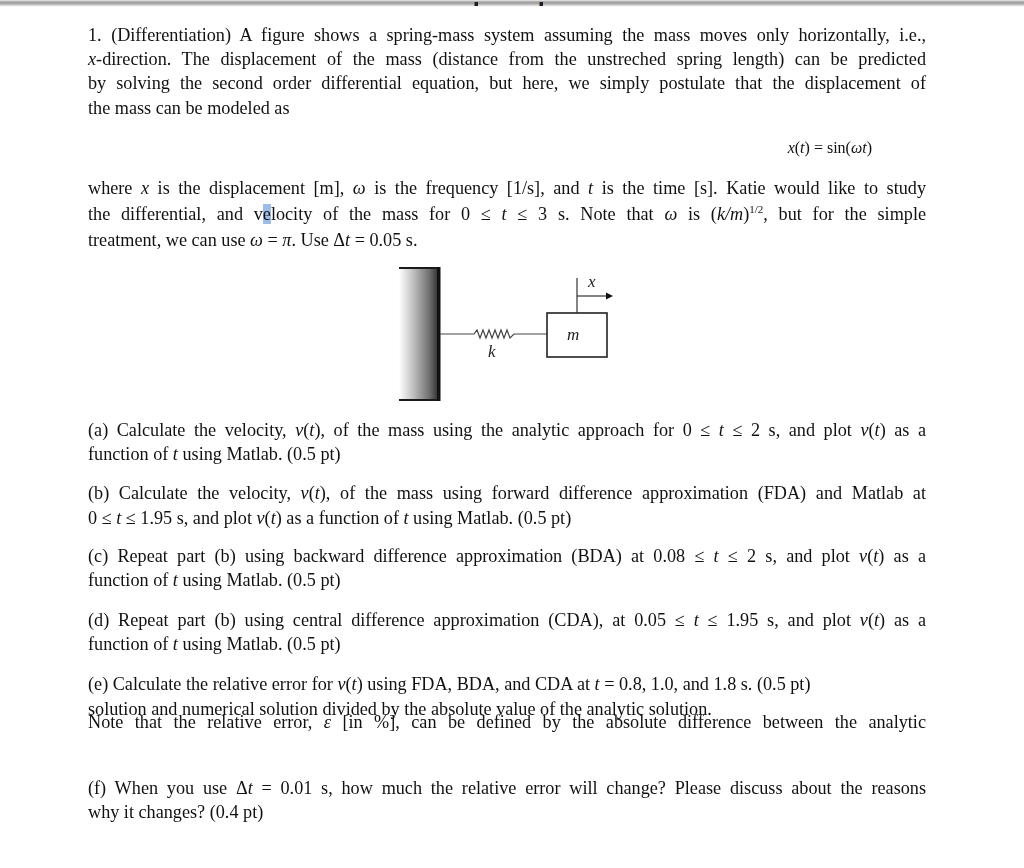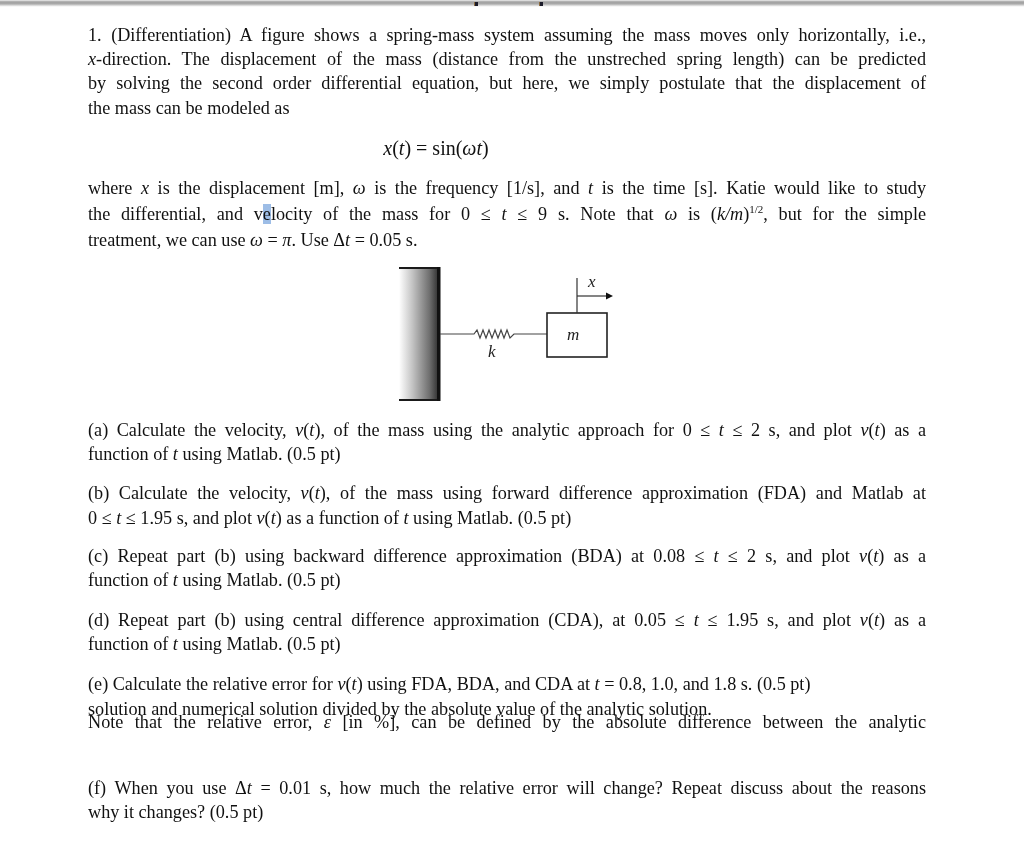--- a/index.html
+++ b/index.html
@@ -38,22 +38,22 @@
       text-align: justify;
       text-align-last: justify;
     }
     .line.last {
       text-align-last: left;
     }
     .center {
       position: absolute;
       left: 0;
       width: 872px;
-      text-align: center;
-      font-size: 20px;
+      text-align: right;
+      font-size: 16px;
       line-height: 24px;
     }
     i, .it { font-style: italic; }
     sup { font-size: 11px; vertical-align: 7px; line-height: 0; }
     .cursor-hl {
       background: #9dbde6;
     }
     .figure {
       position: absolute;
       left: 395px;
@@ -81,21 +81,21 @@
   <div class="line" style="top:23px">1. (Differentiation) A figure shows a spring-mass system assuming the mass moves only horizontally, i.e.,</div>
   <div class="line" style="top:47px"><i>x</i><span>-direction. The displacement of the mass (distance from the unstreched spring length) can be predicted</span></div>
   <div class="line" style="top:71px">by solving the second order differential equation, but here, we simply postulate that the displacement of</div>
   <div class="line last" style="top:96px">the mass can be modeled as</div>
 </div>
 
 <div class="center" style="top:136px"><i>x</i>(<i>t</i>)<span> = sin(</span><i>ω</i><i>t</i><span>)</span></div>
 
 <div>
   <div class="line" style="top:176px"><span>where </span><i>x</i><span> is the displacement [m], </span><i>ω</i><span> is the frequency [1/s], and </span><i>t</i><span> is the time [s]. Katie would like to study</span></div>
-  <div class="line" style="top:202px"><span>the differential, and v</span><span class="cursor-hl">e</span><span>locity of the mass for 0 ≤ </span><i>t</i><span> ≤ 9 s. Note that </span><i>ω</i><span> is (</span><i>k/m</i><span>)</span><sup>1/2</sup><span>, but for the simple</span></div>
+  <div class="line" style="top:202px"><span>the differential, and v</span><span class="cursor-hl">e</span><span>locity of the mass for 0 ≤ </span><i>t</i><span> ≤ 3 s. Note that </span><i>ω</i><span> is (</span><i>k/m</i><span>)</span><sup>1/2</sup><span>, but for the simple</span></div>
   <div class="line last" style="top:228px"><span>treatment, we can use </span><i>ω</i><span> = </span><i>π</i><span>. Use Δ</span><i>t</i><span> = 0.05 s.</span></div>
 </div>
 
 <div class="figure">
   <svg width="240" height="145" viewBox="395 262 240 145">
     <defs>
       <linearGradient id="wallGrad" x1="0" y1="0" x2="1" y2="0">
         <stop offset="0" stop-color="#ffffff"></stop>
         <stop offset="0.35" stop-color="#c4c4c4"></stop>
         <stop offset="0.8" stop-color="#6f6f6f"></stop>
@@ -150,15 +150,15 @@
 <div>
   <div class="line last" style="top:672px"><span>(e) Calculate the relative error for </span><i>v</i><span>(</span><i>t</i><span>) using FDA, BDA, and CDA at </span><i>t</i><span> = 0.8, 1.0, and 1.8 s. (0.5 pt)</span></div>
 </div>
 
 <div>
   <div class="line" style="top:710px"><span>Note that the relative error, </span><i>ε</i><span> [in %], can be defined by the absolute difference between the analytic</span></div>
   <div class="line last" style="top:697px">solution and numerical solution divided by the absolute value of the analytic solution.</div>
 </div>
 
 <div>
-  <div class="line" style="top:776px"><span>(f) When you use Δ</span><i>t</i><span> = 0.01 s, how much the relative error will change? Repeat discuss about the reasons</span></div>
-  <div class="line last" style="top:800px">why it changes? (0.5 pt)</div>
+  <div class="line" style="top:776px"><span>(f) When you use Δ</span><i>t</i><span> = 0.01 s, how much the relative error will change? Please discuss about the reasons</span></div>
+  <div class="line last" style="top:800px">why it changes? (0.4 pt)</div>
 </div>
 
 </body></html>

